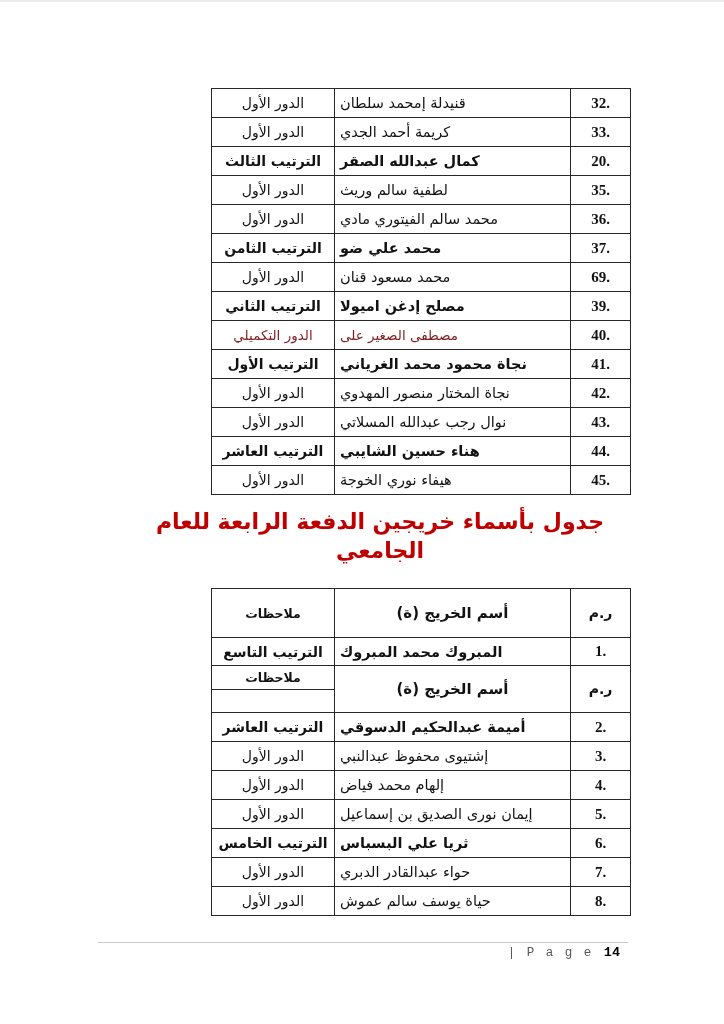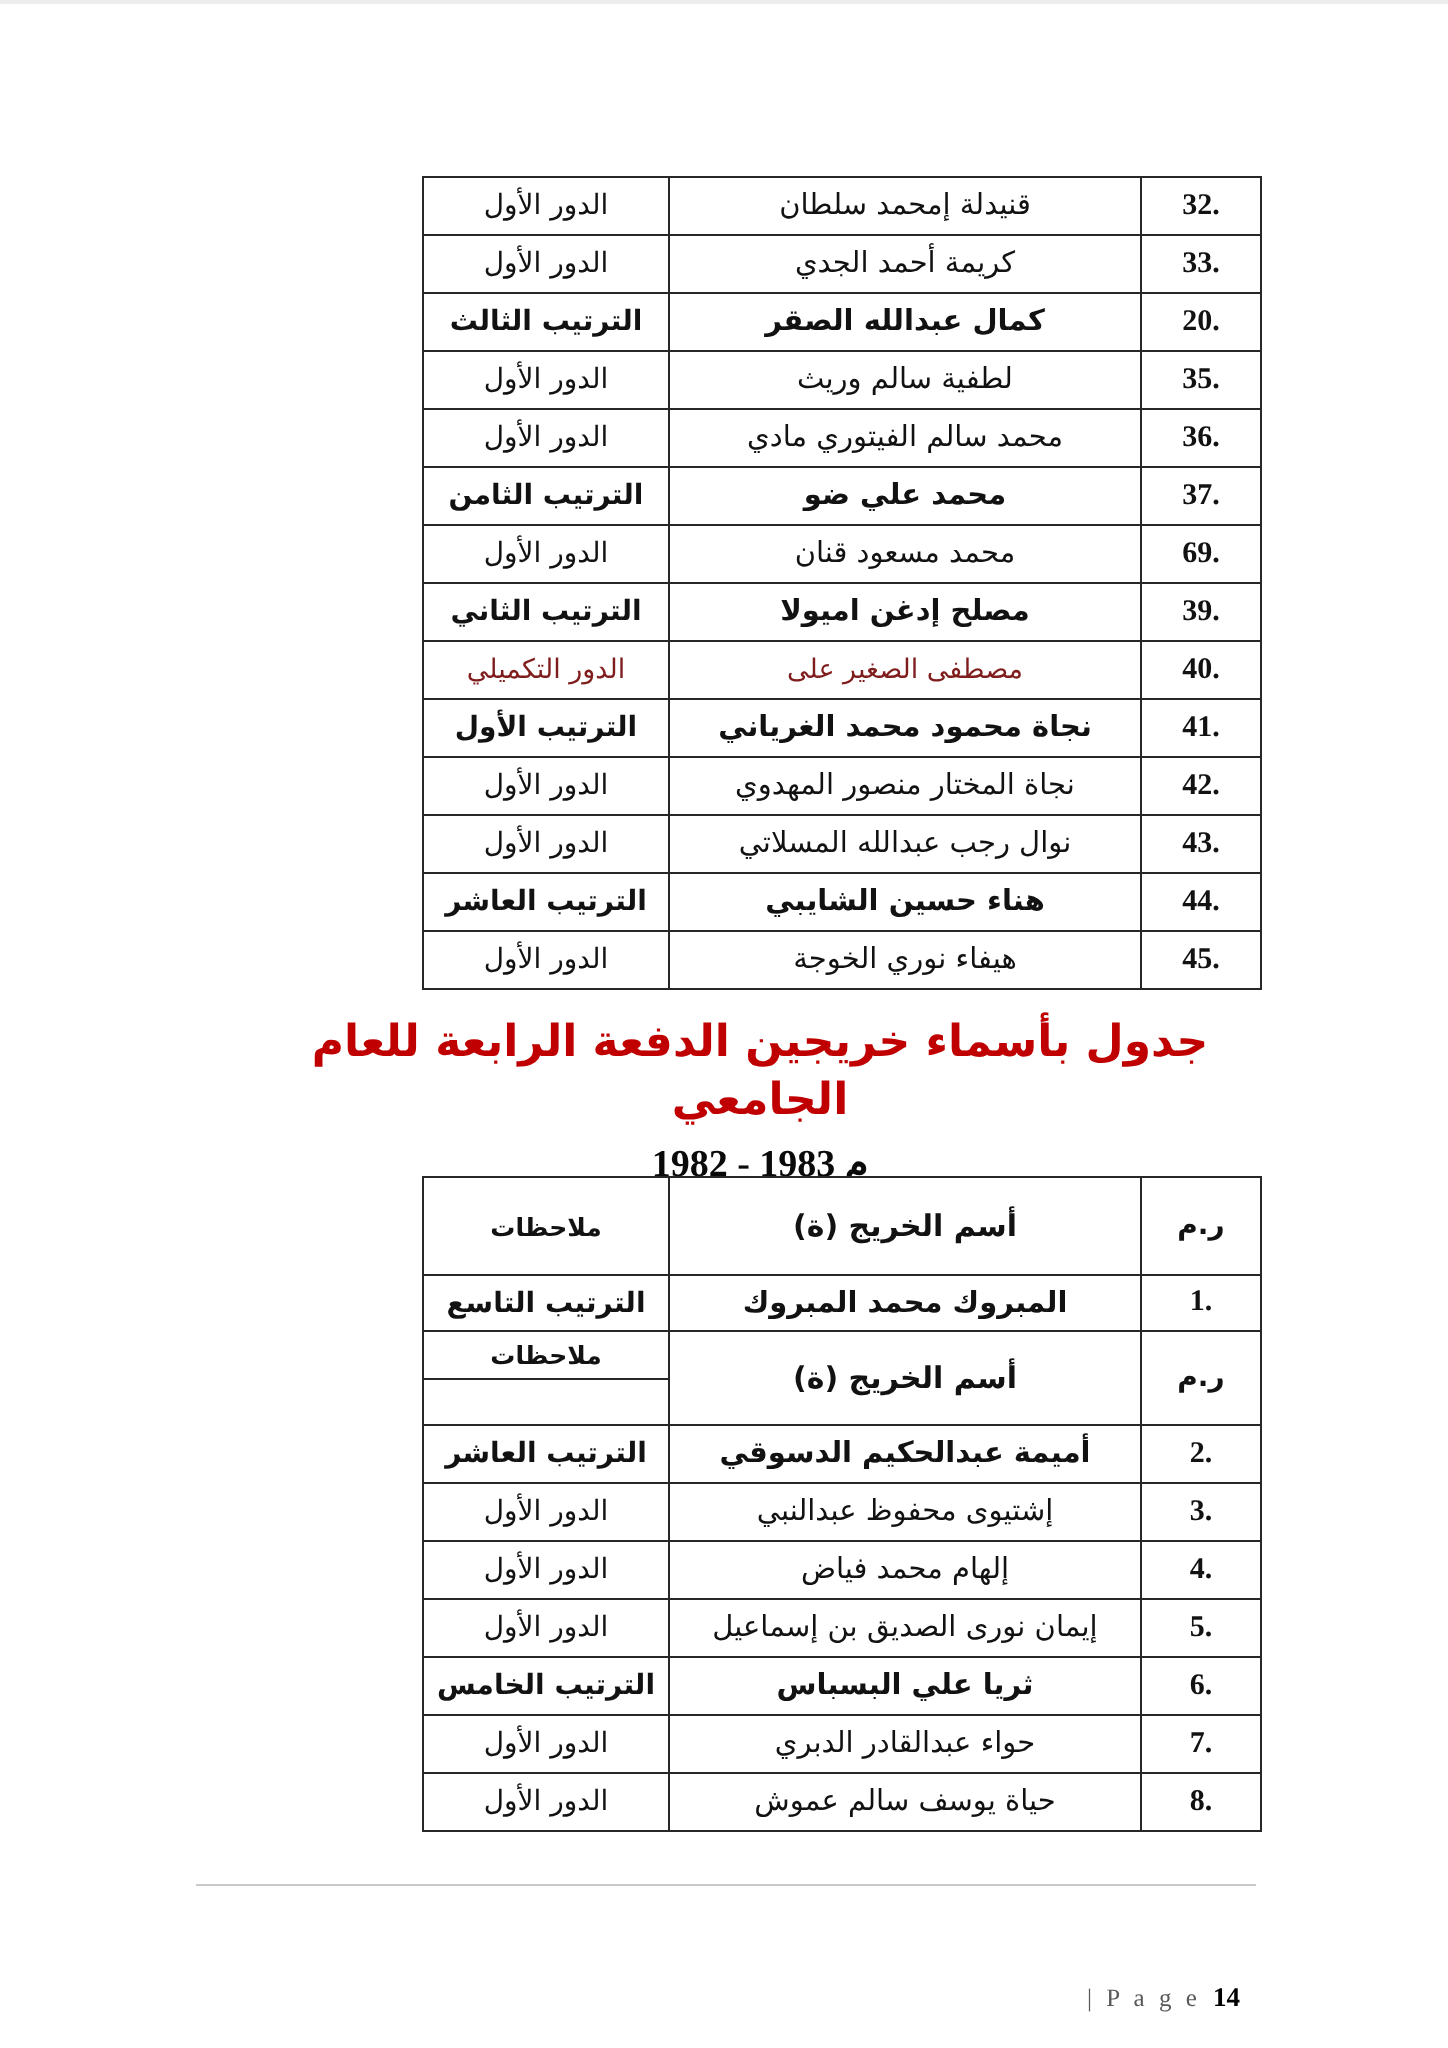--- a/index.html
+++ b/index.html
@@ -21,21 +21,21 @@
   .t1 { left:211px; top:88px;  width:419px; }
   .t2 { left:211px; top:588px; width:419px; }
   .tbl td {
     border:1px solid #272727; padding:0 5px;
     vertical-align:middle; white-space:nowrap; overflow:hidden;
   }
   .td-no {
     text-align:center; direction:ltr;
     font-family:"Liberation Serif", serif; font-weight:700; font-size:15px;
   }
-  .td-name  { text-align:center;  font-size:14.5px; }
+  .td-name  { text-align:left;  font-size:14.5px; }
   .td-notes { text-align:center; font-size:14px; }
   tr.bold .td-name, tr.bold .td-notes { font-weight:700; }
   tr.light .td-name, tr.light .td-notes {
     font-weight:400; font-size:13.5px; color:#7f1d1d;
   }
   .hdr-no    { text-align:center; font-weight:700; font-size:14px; }
   .hdr-name  { text-align:center; font-weight:700; font-size:15px; }
   .hdr-notes { text-align:center; font-weight:700; font-size:12.5px; }
   .sub-top    { height:24px; }
   .sub-bottom { height:23px; }
@@ -54,22 +54,22 @@
     font-family:"Liberation Serif", serif; font-weight:700; font-size:19px;
     color:#0a0a0a;
   }
 
   
   .footer-line {
     position:absolute; left:98px; top:942px; width:530px; height:1px;
     background:#c9c9c9;
   }
   .footer {
-    position:absolute; right:104px; top:991px;
-    font-family:Liberation Serif, serif; font-size:12.5px;
+    position:absolute; right:104px; top:945px;
+    font-family:Liberation Mono, monospace; font-size:12.5px;
     color:#595959; letter-spacing:2px; direction:ltr;padding-left:26px;
   }
   .footer .pnum {
     font-weight:700; color:#000; letter-spacing:0; font-size:13.5px;
     margin-left:1px;
   }
 </style>
 </head>
 <body>
 
@@ -150,21 +150,20 @@
       <tr class="row normal" style="height: 29px;">
         <td class="td-no">45.</td>
         <td class="td-name">هيفاء نوري الخوجة</td>
         <td class="td-notes">الدور الأول</td>
       </tr>
     </tbody>
 </table>
 
 <div class="heading">
   <div class="heading-title" style="color: rgb(192, 0, 0);">جدول بأسماء خريجين الدفعة الرابعة للعام الجامعي</div>
-  <div class="heading-years">1982 - 1983 م</div>
 </div>
 
 <table class="tbl t2">
   <colgroup>
     <col style="width:60px">
       <col style="width:236px">
       <col style="width:123px">
   </colgroup>
   <tbody>
       <tr style="height: 49px;">

